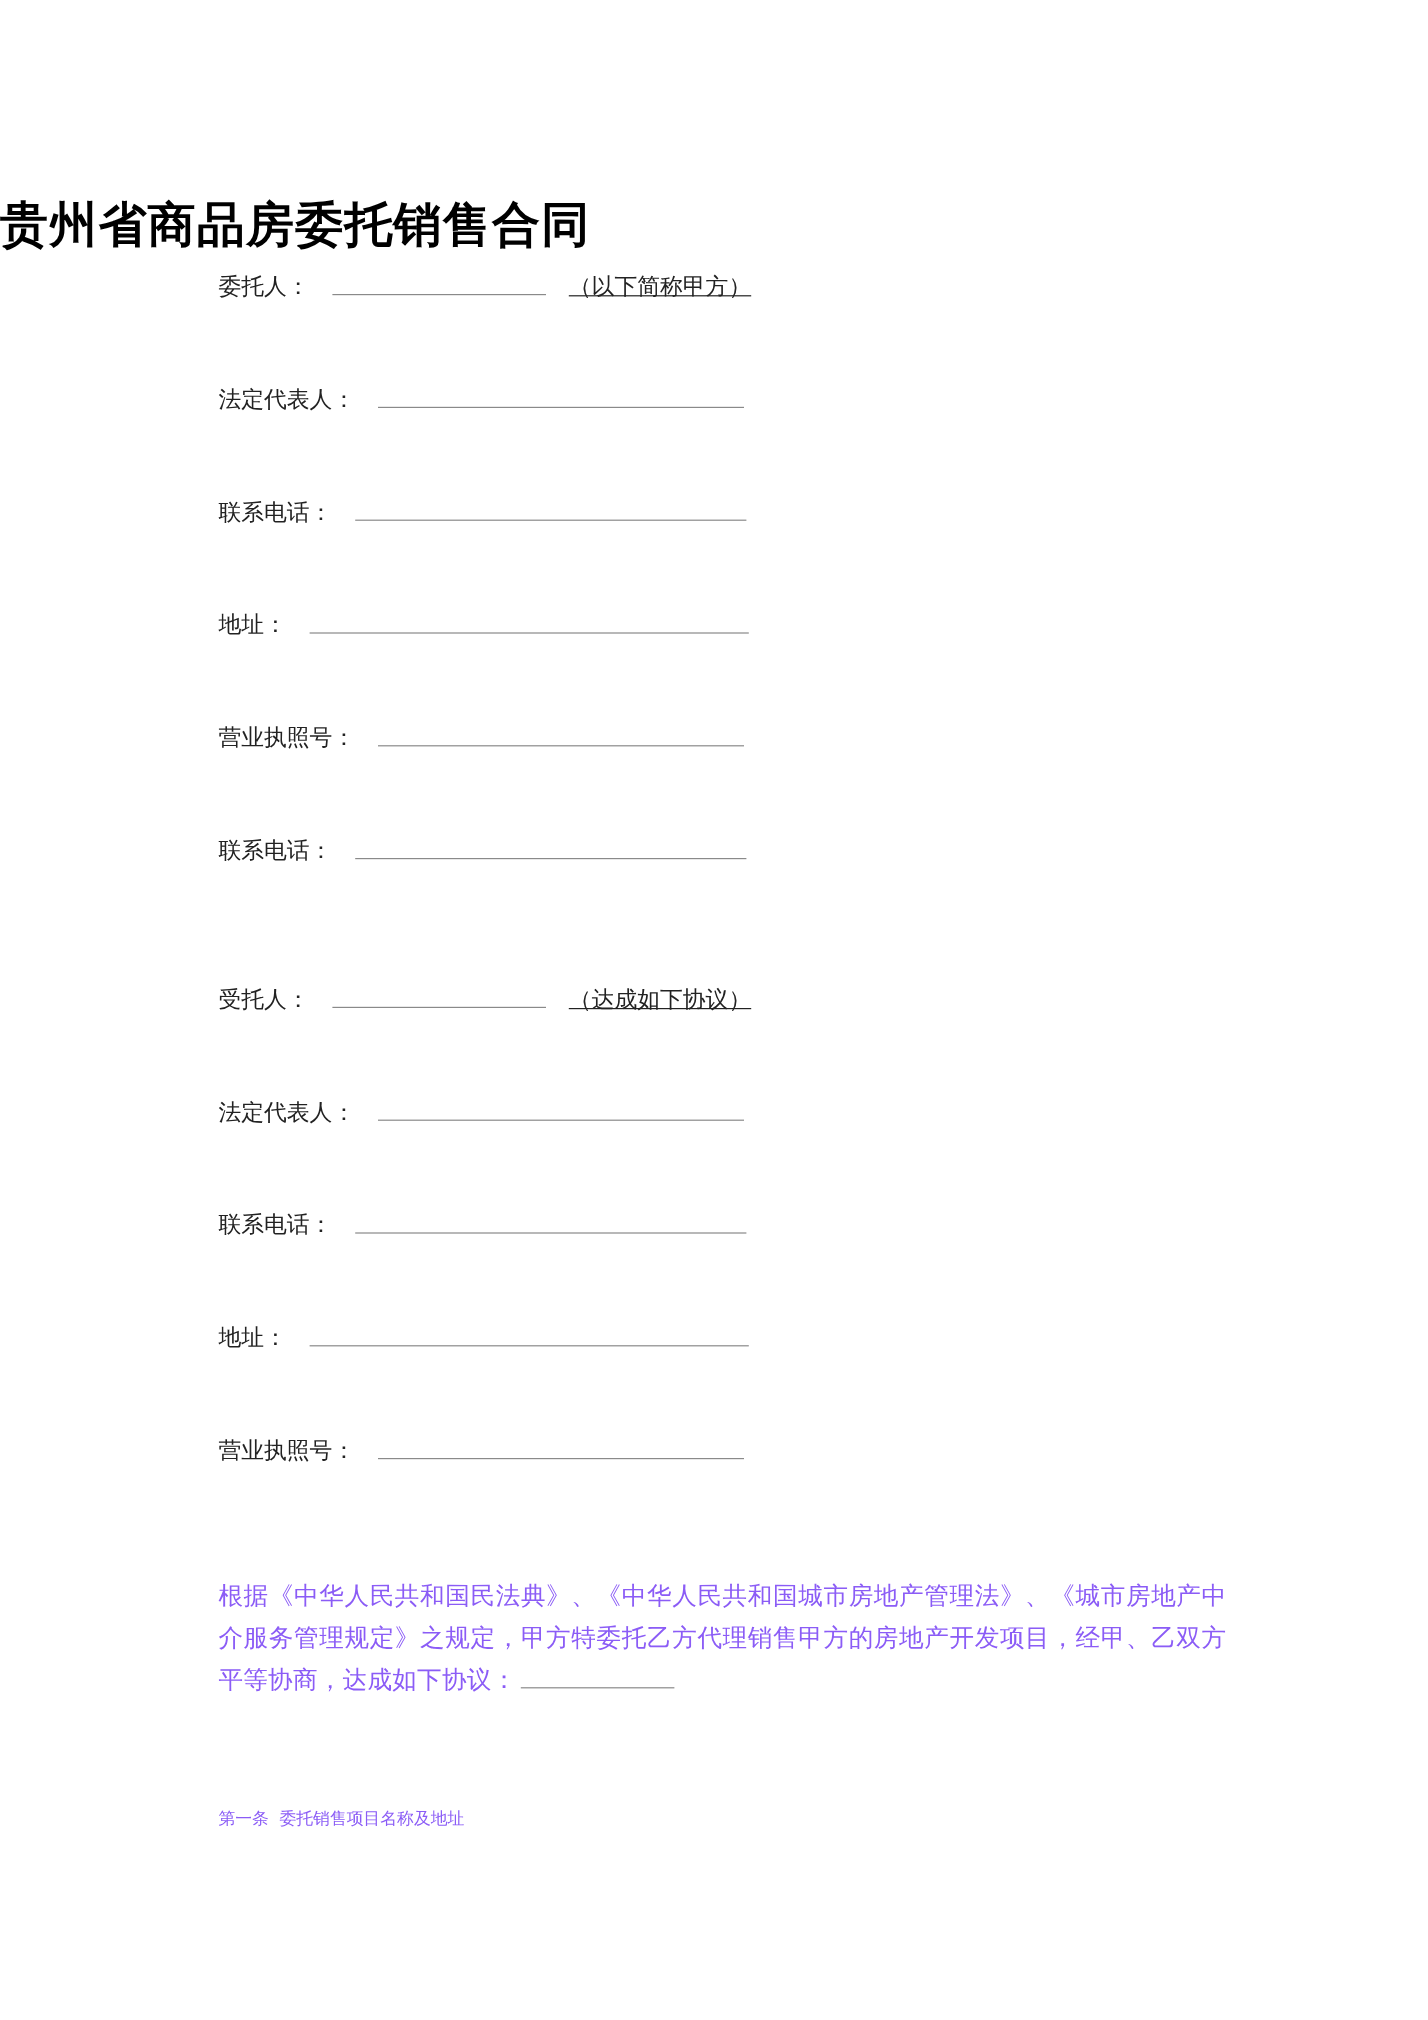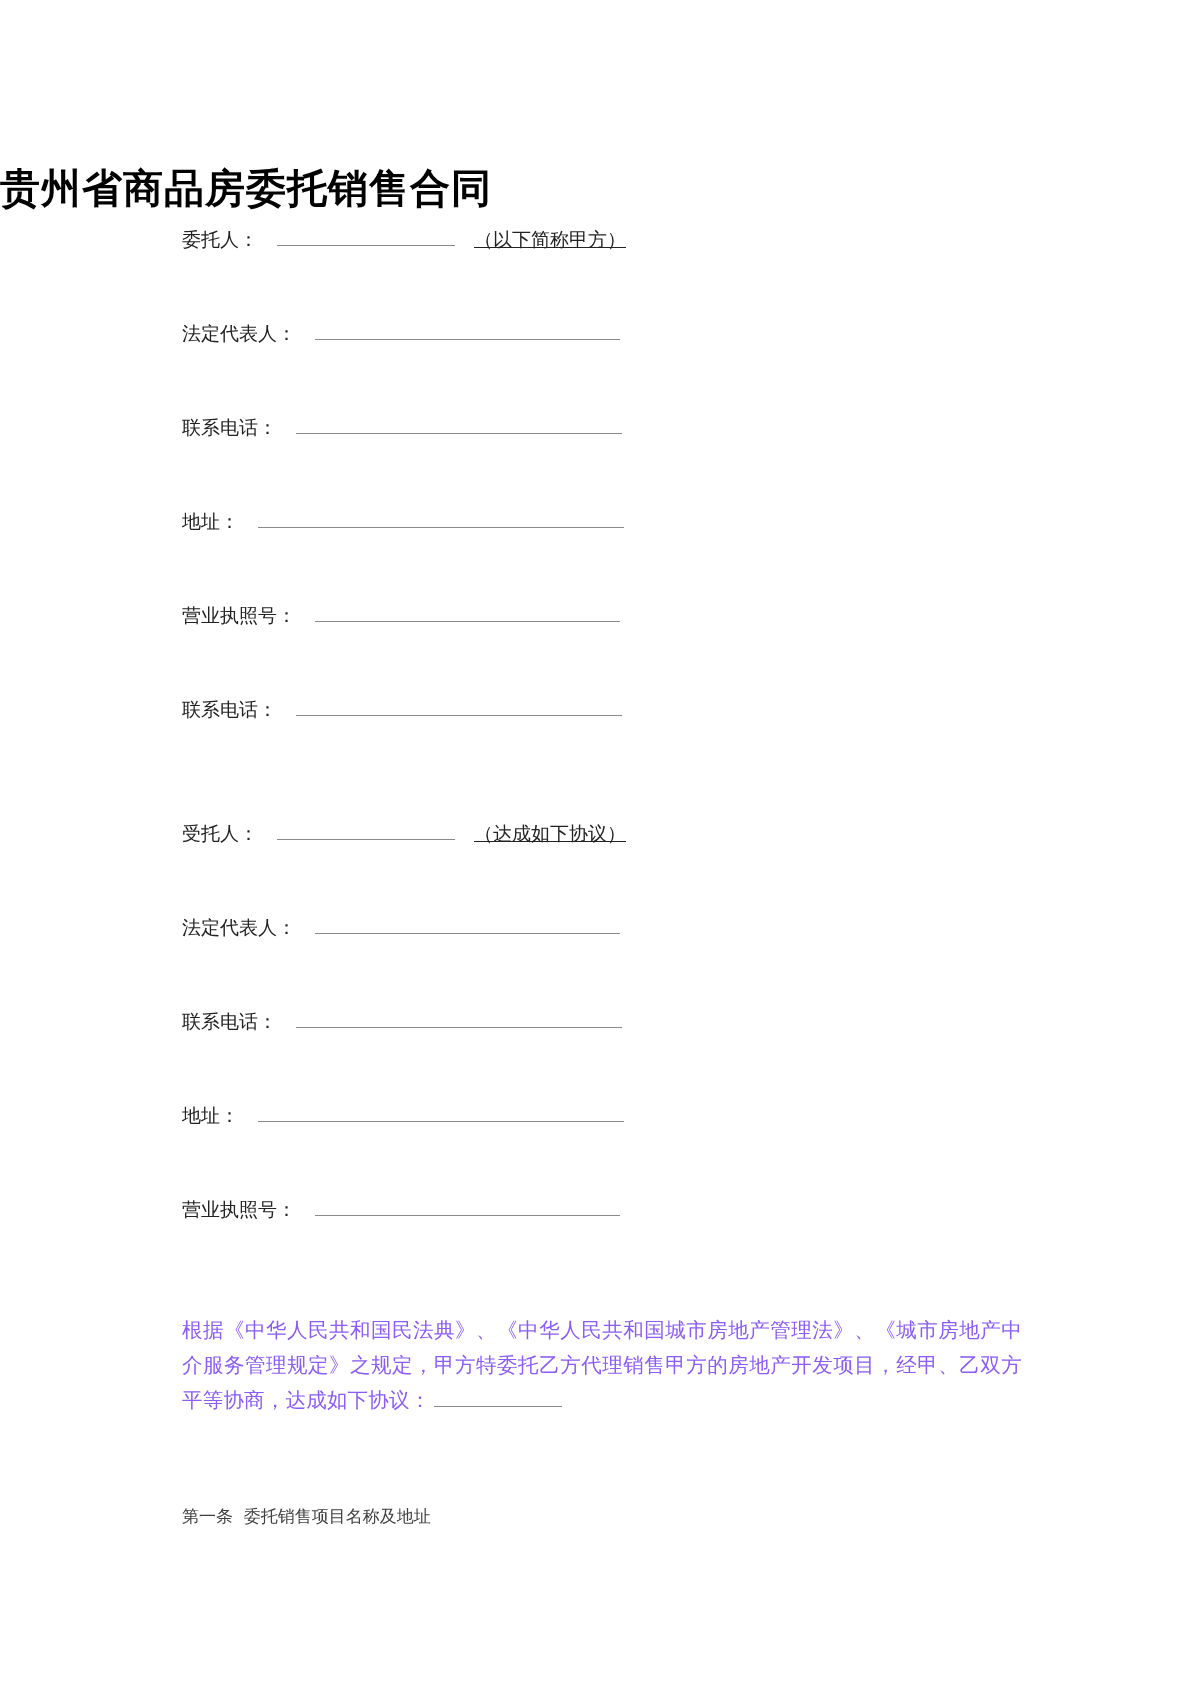--- a/index.html
+++ b/index.html
@@ -8,21 +8,21 @@
   .title { position: absolute; left: 0; width: 1190px; top: 163px; text-align: left;
            font-family: "DejaVu Sans", "Liberation Sans", sans-serif; font-weight: bold;
            font-size: 40px; line-height: 50px; letter-spacing: 1px; color: #000; }
   .field { position: absolute; left: 182px; height: 28px; display: flex; align-items: flex-end;
            font-size: 19px; line-height: 24px; white-space: nowrap; color: #222; gap: 13px; }
   .field .blank { display: inline-block; border-bottom: 1px solid #8a8a8a; height: 18px; margin: 0 4px 5px 6px; }
   .field .suffix { margin-left: 2px; text-decoration: underline; }
   .para { position: absolute; left: 182px; width: 840px; top: 1313px; font-size: 20.5px;
           line-height: 35px; color: #8b5cf6; text-align: justify; letter-spacing: 0.2px; }
   .para .blank { display: inline-block; width: 128px; border-bottom: 1px solid #8a8a8a; height: 20px; vertical-align: baseline; margin-left: 4px; }
-  .article { position: absolute; left: 182px; top: 1502px; font-size: 17px; line-height: 28px; color: #404040; white-space: pre; }
+  .article { position: absolute; left: 182px; top: 1502px; font-size: 14px; line-height: 28px; color: #8b5cf6; white-space: pre; }
 </style>
 </head>
 <body>
 
 <div class="title">贵州省商品房委托销售合同</div>
 
 <div class="field" style="top:223px">
   <span>委托人：</span>
   <span class="blank" style="width:178px"></span>
   <span class="suffix">（以下简称甲方）</span>

